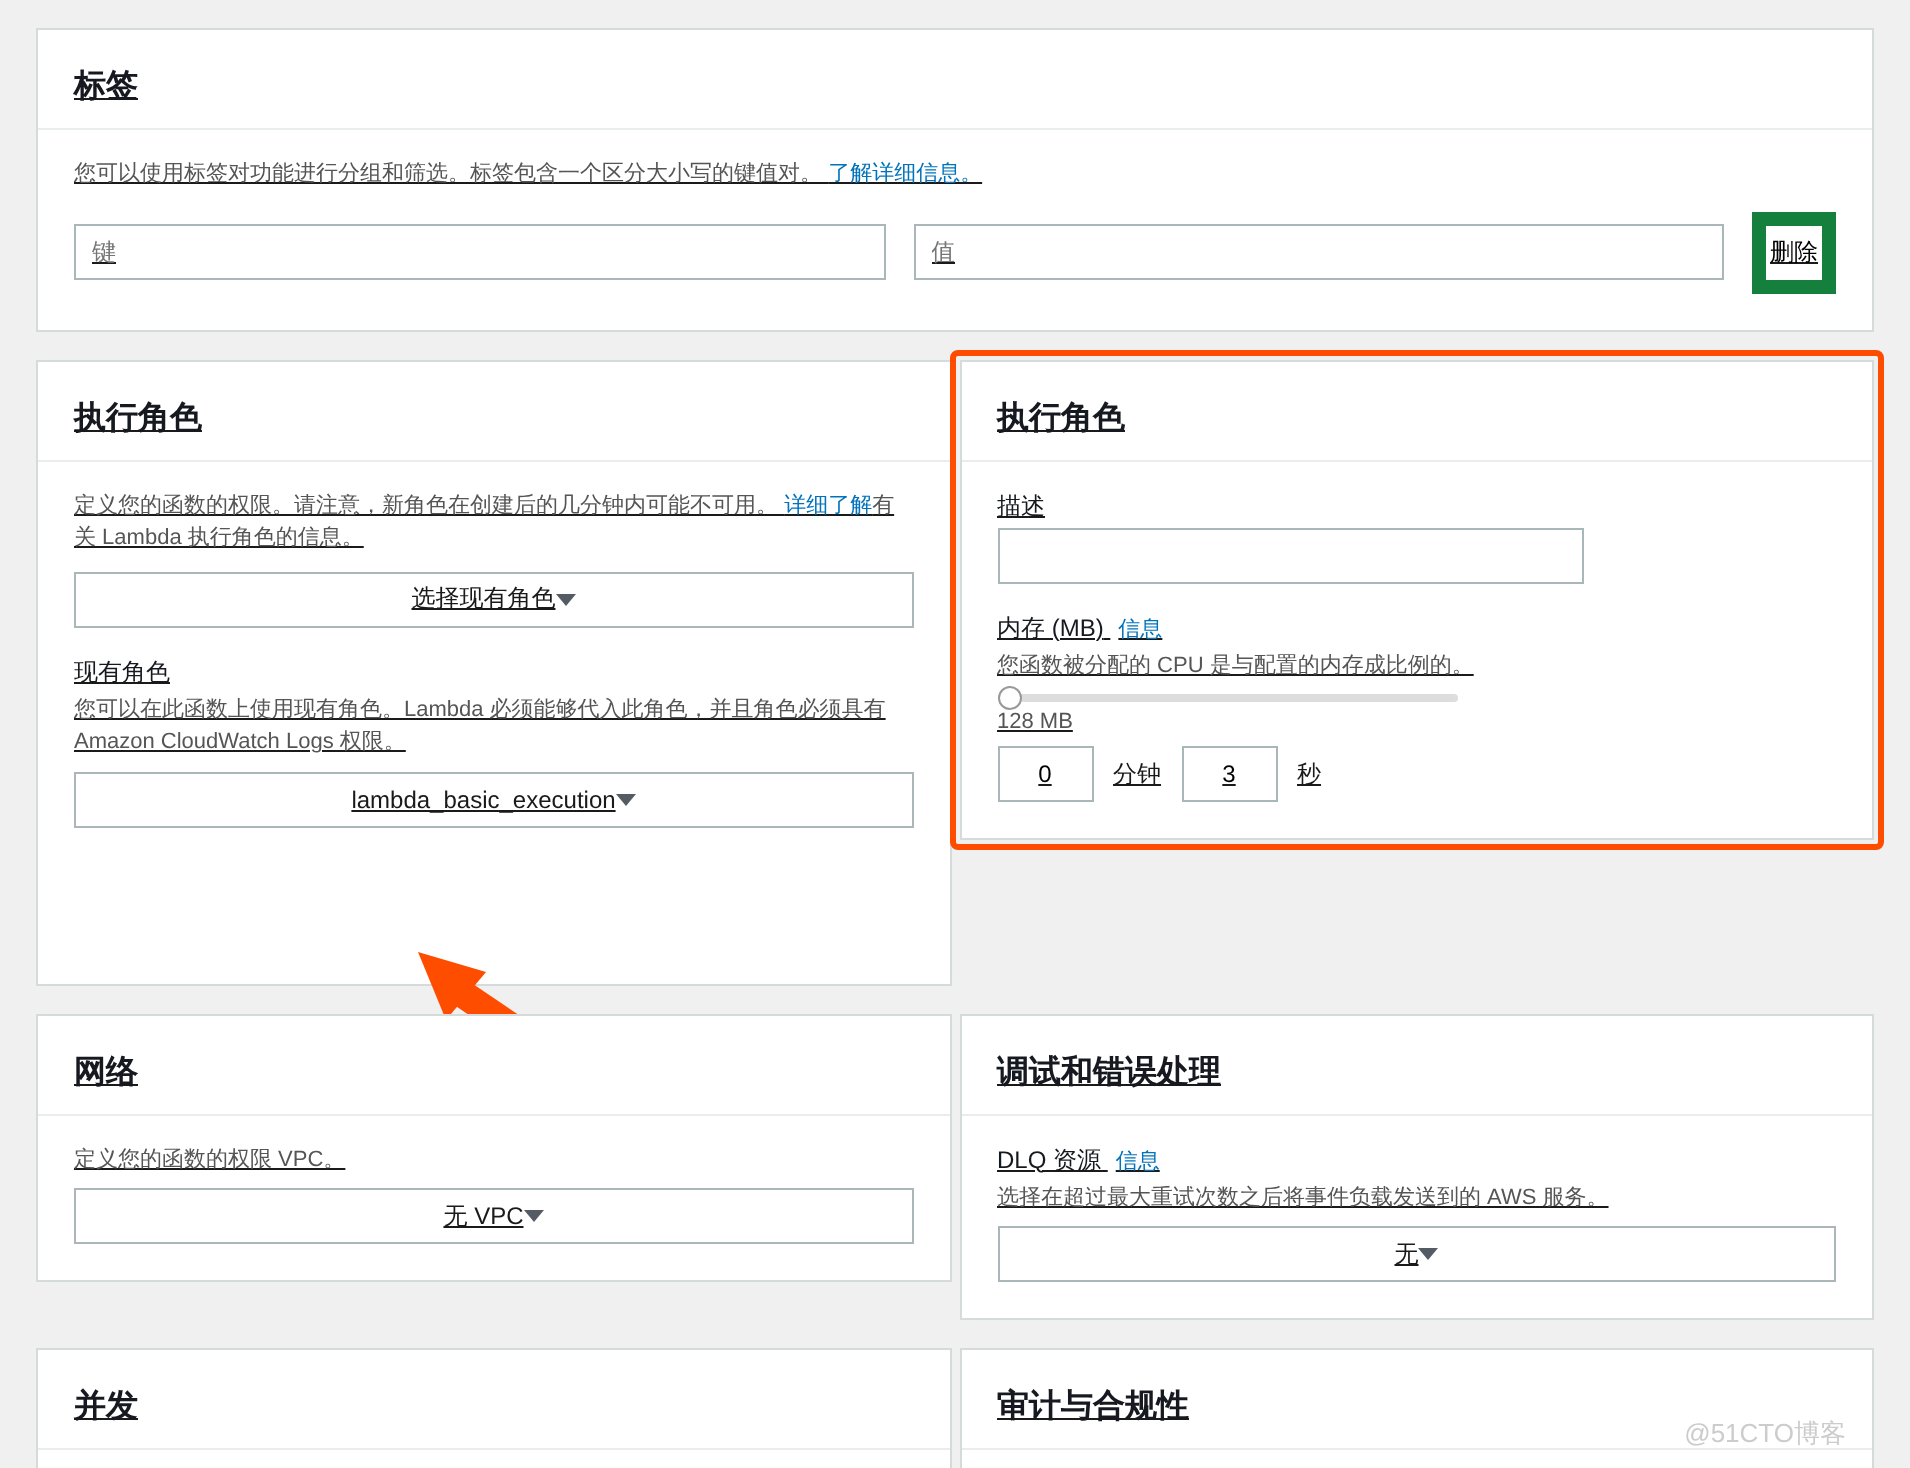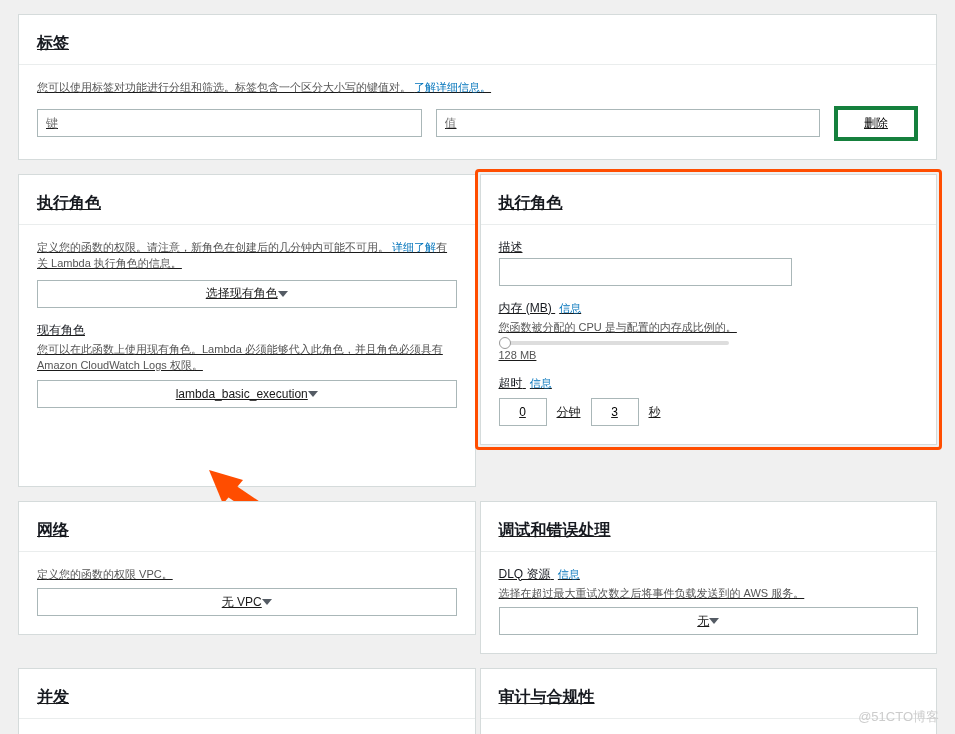--- a/index.html
+++ b/index.html
@@ -9,28 +9,28 @@
 .hint { color: #555; font-size: 11px; line-height: 1.5; }
 .hint a, a { color: #0073bb; text-decoration: none; cursor: pointer; }
 .row { display: flex; gap: 4px; align-items: stretch; }
 .col { flex: 1; }
 label.fld { display: block; font-size: 12px; color: #16191f; margin-top: 14px; margin-bottom: 2px; }
 .select, .input { width: 100%; height: 28px; border: 1px solid #aab7b8; background: #fff; padding: 0 8px; font-size: 12px; position: relative; }
 .select { display: flex; align-items: center; justify-content: center; cursor: pointer; }
 .caret { width:0; height:0; border-left:5px solid transparent; border-right:5px solid transparent; border-top:6px solid #545b64; }
 .tag-inputs { display:flex; gap:14px; margin-top:10px; align-items:center; }
 .tag-inputs .input { flex:1; }
-.btn { border:4px solid #15803d; background:#fff; padding:5px 26px; font-size:12px; cursor:pointer; }
+.btn { border:7px solid #15803d; background:#fff; padding:5px 2px; font-size:12px; cursor:pointer; }
 .highlight-box { border: 3px solid #ff4d00; border-radius: 4px; position:absolute; top:-6px; left:-6px; right:-6px; bottom:-6px; pointer-events:none; }
 .slider-track { width: 55%; height:4px; background:#ddd; border-radius:2px; position:relative; margin-top:6px; }
 .slider-thumb { width:12px; height:12px; background:#fff; border:1px solid #999; border-radius:50%; position:absolute; left:0; top:-4px; cursor:pointer; }
 .mb-label { font-size:11px; color:#555; margin-top:4px; }
 .timeout-row { display:flex; align-items:center; gap:10px; margin-top:6px; }
 .small-input { width:48px; height:28px; border:1px solid #aab7b8; text-align:center; font-size:12px; }
-.wm { position:fixed; right:16px; bottom:8px; color:#ccc; font-size:13px; }
+.wm { position:fixed; right:32px; bottom:8px; color:#ccc; font-size:13px; }
 .info-link { color:#0073bb; font-size:11px; margin-left:4px; cursor:pointer; }
 .divider { height:1px; background:#eaeded; margin:10px -18px 14px -18px; }
 </style>
 </head>
 <body>
 
 <div class="panel">
   <div class="panel-title">标签</div>
   <div class="divider"></div>
   <div class="hint">
@@ -81,24 +81,20 @@
       <input class="input" style="width: 70%;">
       <label class="fld">
         <span>内存 (MB)</span>
         <a class="info-link">信息</a>
       </label>
       <div class="hint">您函数被分配的 CPU 是与配置的内存成比例的。</div>
       <div class="slider-track">
         <div class="slider-thumb"></div>
       </div>
       <div class="mb-label">128 MB</div>
-      <label class="fld">
-        <span>超时</span>
-        <a class="info-link">信息</a>
-      </label>
       <div class="timeout-row">
         <input class="small-input" value="0" style="">
         <span>分钟</span>
         <input class="small-input" value="3" style="">
         <span>秒</span>
       </div>
     </div>
   </div>
 </div>
 

